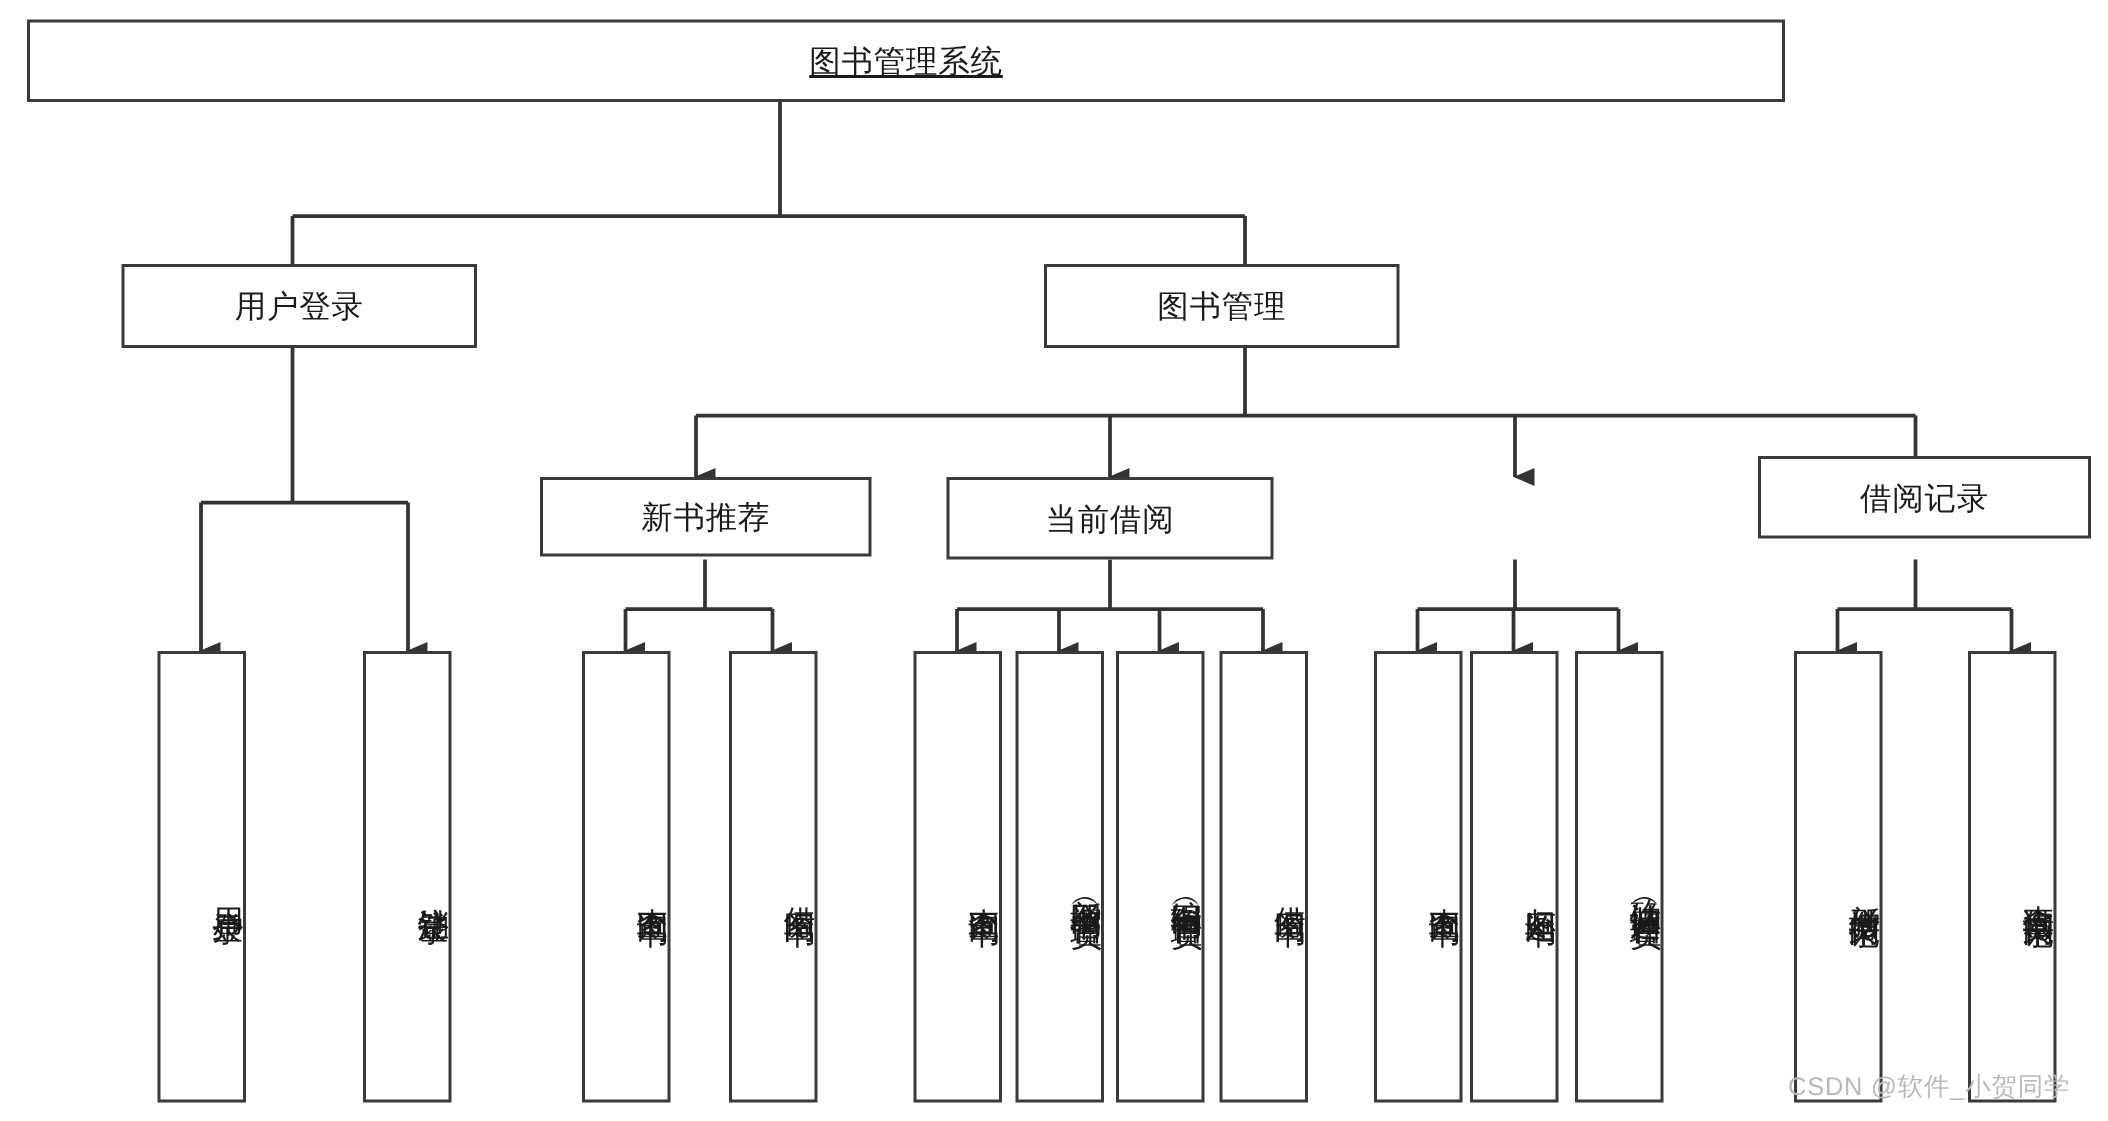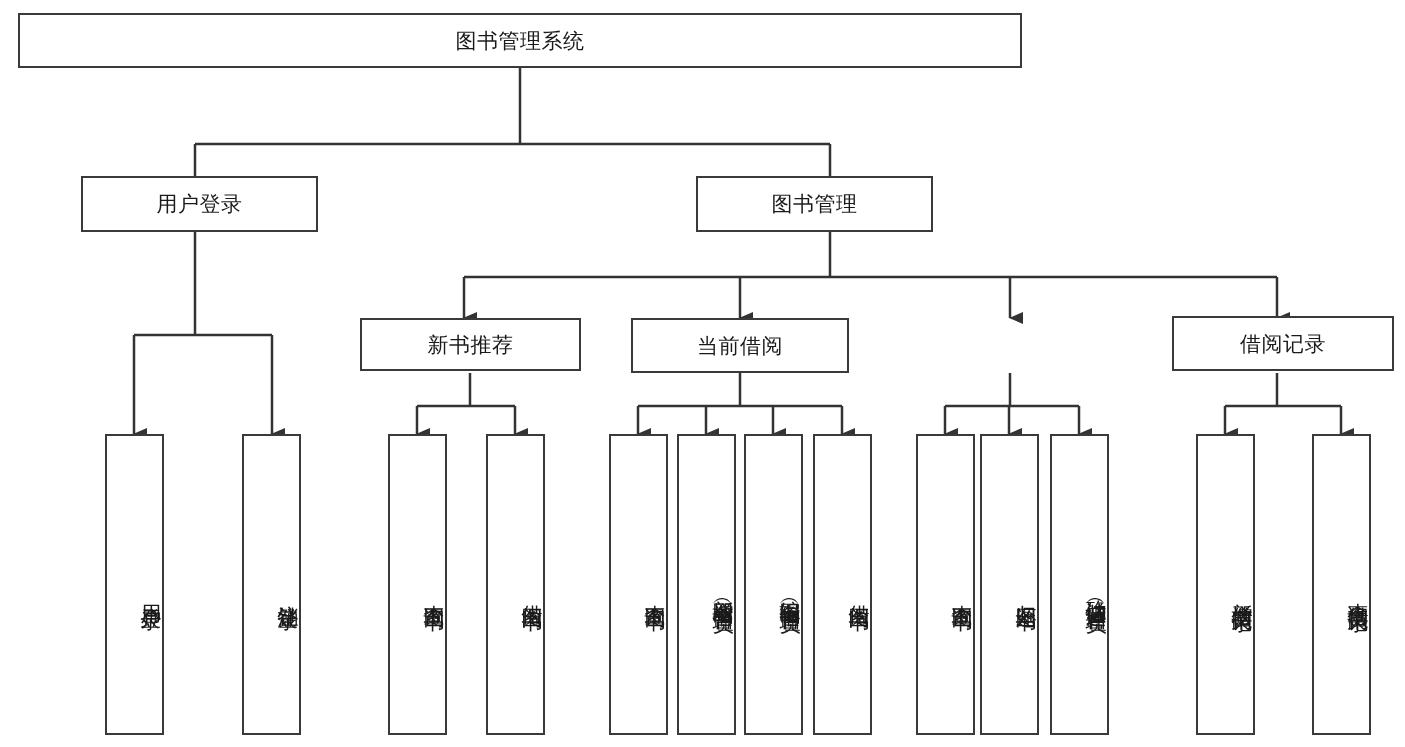--- a/index.html
+++ b/index.html
@@ -111,38 +111,38 @@
       <path d="M 1009 406 L 1009 434" marker-end="url(#arrow)"></path>
       <path d="M 1079 406 L 1079 434" marker-end="url(#arrow)"></path>
 
       <path d="M 1277 373 L 1277 406"></path>
       <path d="M 1225 406 L 1341 406"></path>
       <path d="M 1225 406 L 1225 434" marker-end="url(#arrow)"></path>
       <path d="M 1341 406 L 1341 434" marker-end="url(#arrow)"></path>
     </g>
   </svg>
 
-  <div class="node horiz" style="left:18px; top:13px; width:1004px; height:55px;">
+  <div class="node horiz" style="left:18px; top:13px; width:1172px; height:55px;text-decoration:underline;">
     <span>图书管理系统</span>
   </div>
 
   <div class="node horiz" style="left:81px; top:176px; width:237px; height:56px;">
     <span>用户登录</span>
   </div>
   <div class="node horiz" style="left:696px; top:176px; width:237px; height:56px;">
     <span>图书管理</span>
   </div>
 
   <div class="node horiz" style="left:360px; top:318px; width:221px; height:53px;">
     <span>新书推荐</span>
   </div>
   <div class="node horiz" style="left:631px; top:318px; width:218px; height:55px;">
     <span>当前借阅</span>
   </div>
-  <div class="node horiz" style="left:1172px; top:316px; width:222px; height:55px;">
+  <div class="node horiz" style="left:1172px; top:304px; width:222px; height:55px;">
     <span>借阅记录</span>
   </div>
 
   <div class="node vert" style="left:105px; top:434px; width:59px; height:301px;">
     <span class="vtext">用户登录</span>
   </div>
   <div class="node vert" style="left:242px; top:434px; width:59px; height:301px;">
     <span class="vtext">注销登录</span>
   </div>
 
@@ -176,14 +176,15 @@
     <span class="vtext">确认归还（管理员）</span>
   </div>
 
   <div class="node vert" style="left:1196px; top:434px; width:59px; height:301px;">
     <span class="vtext">新增借阅记录</span>
   </div>
   <div class="node vert" style="left:1312px; top:434px; width:59px; height:301px;">
     <span class="vtext">查询借阅记录</span>
   </div>
 
+  <div class="watermark" style="left:1192px; top:713px;">CSDN @软件_小贺同学</div>
 
 </div>
 
 </body></html>

